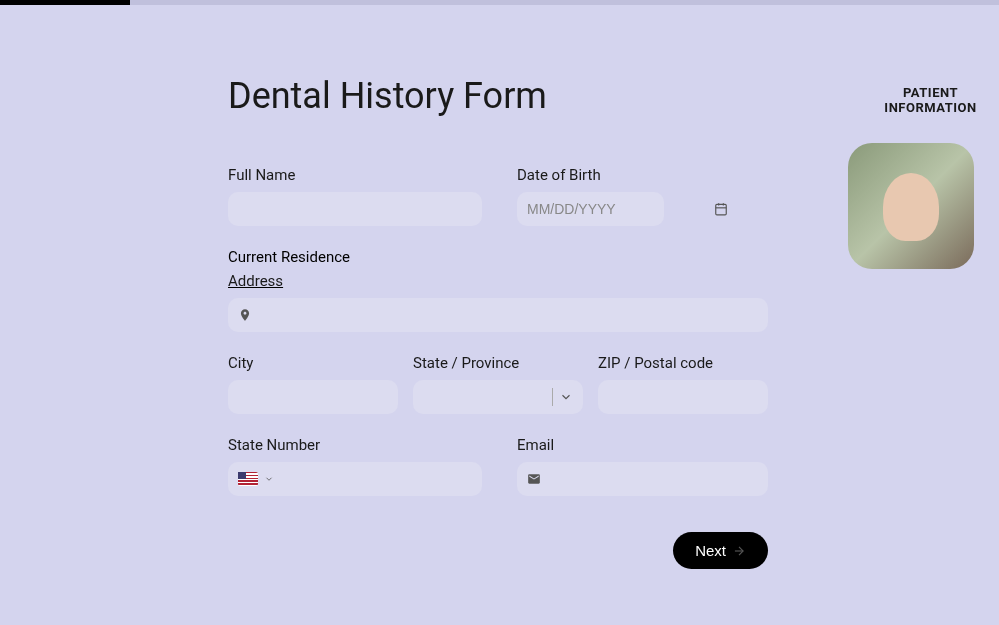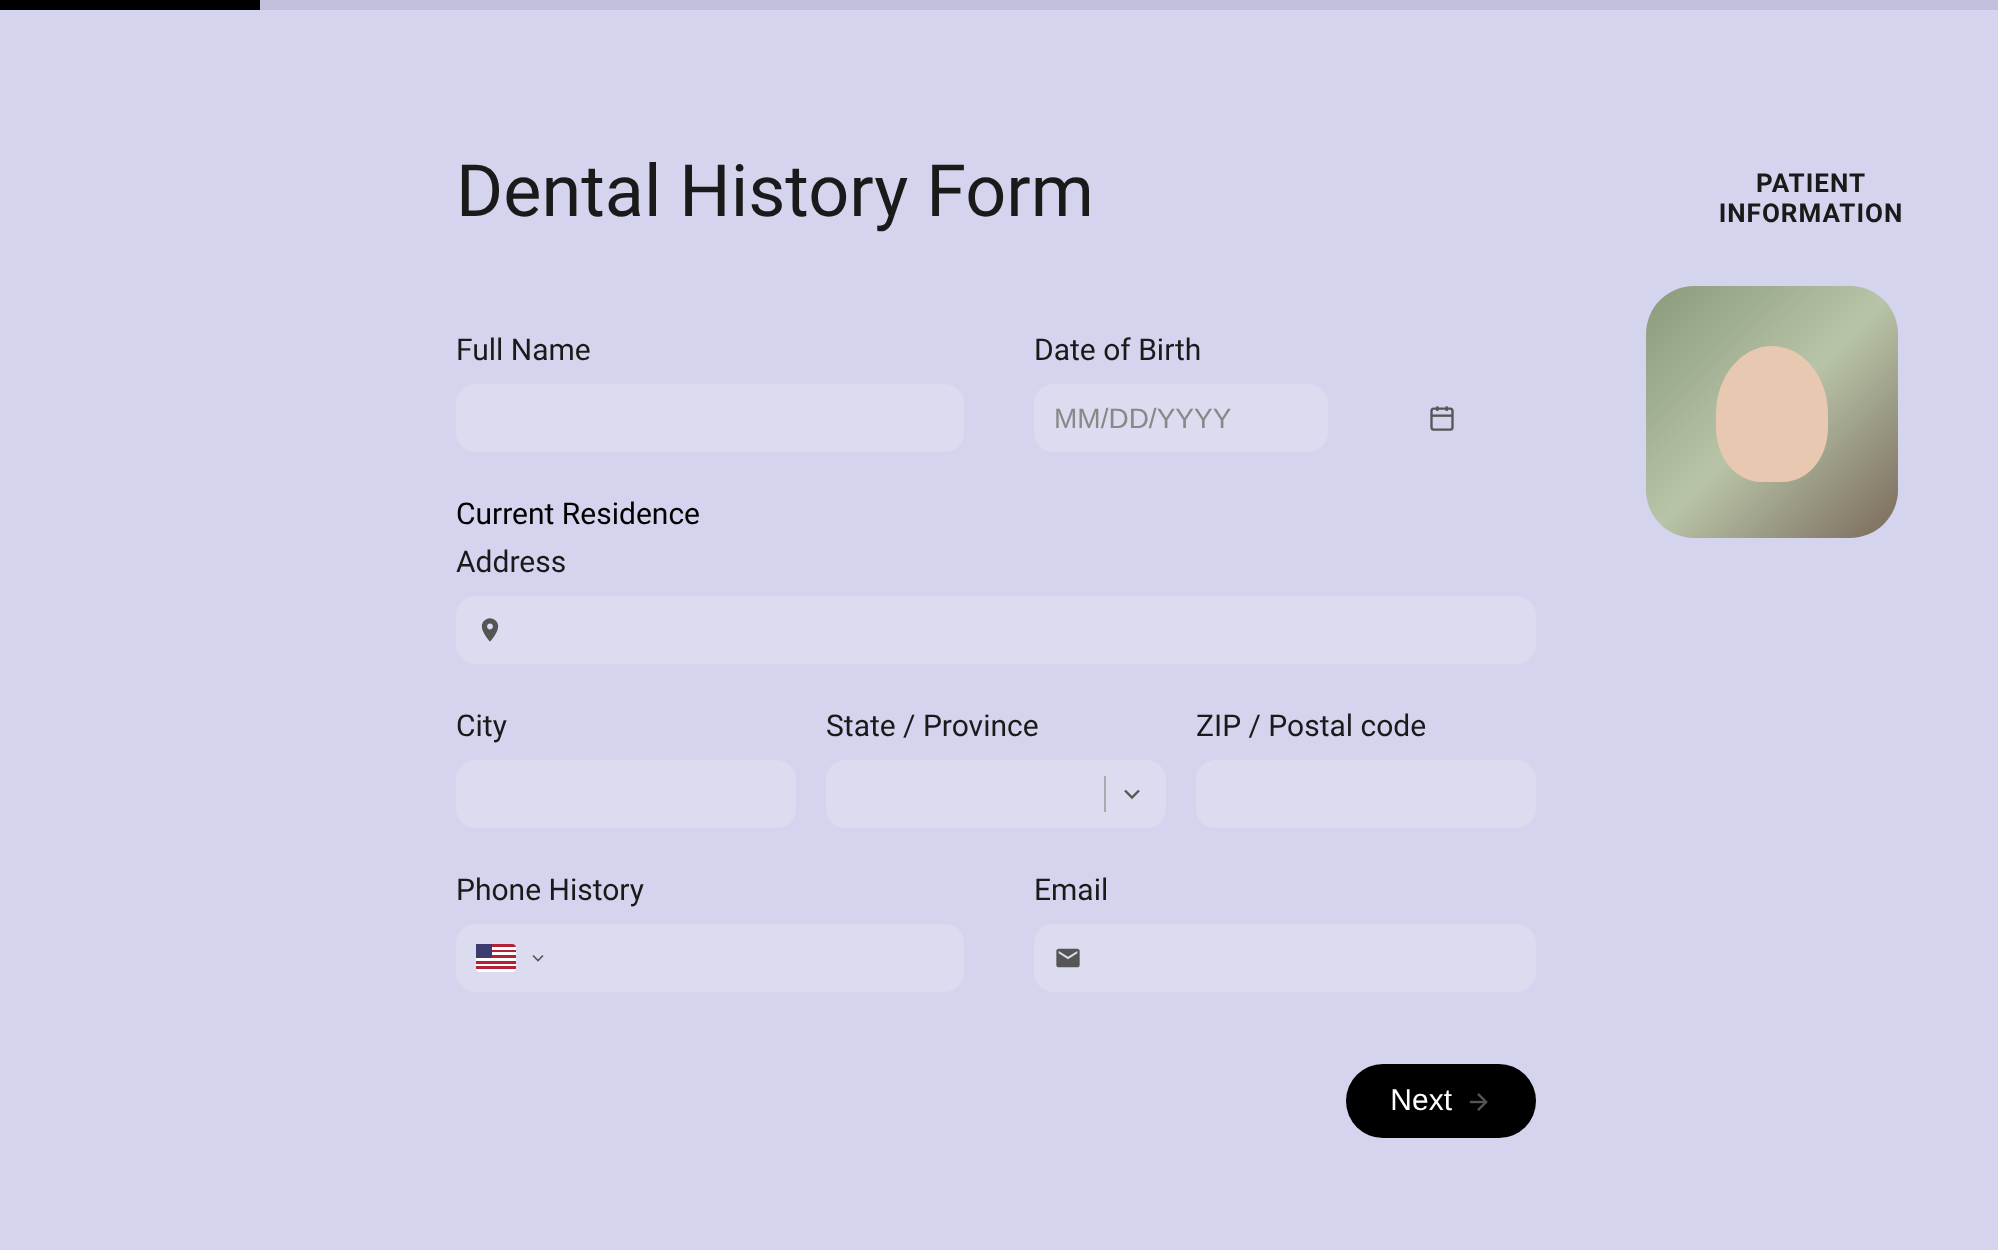--- a/index.html
+++ b/index.html
@@ -21,21 +21,21 @@
       position: relative;
     }
     .progress-fill {
       height: 100%;
       background: #000;
       width: 13%;
     }
     .container {
       display: flex;
       padding: 70px 100px 0 228px;
-      gap: 35px;
+      gap: 60px;
     }
     .left-col {
       flex: 1;
       max-width: 542px;
     }
     .right-col {
       flex-shrink: 0;
       width: 165px;
       padding-top: 10px;
     }
@@ -239,21 +239,21 @@
               <line x1="8" y1="2" x2="8" y2="6"></line>
               <line x1="3" y1="10" x2="21" y2="10"></line>
             </svg>
           </span>
         </div>
       </div>
     </div>
 
     <div class="section-heading">Current Residence</div>
 
-    <div class="form-group fg-full" style="margin-bottom: 22px;">
+    <div class="form-group fg-full" style="margin-bottom: 22px; text-decoration: underline;">
       <label>Address</label>
       <div class="input-group">
         <span class="icon">
           <svg width="14" height="14" viewBox="0 0 24 24" fill="currentColor">
             <path d="M12 2C8.13 2 5 5.13 5 9c0 5.25 7 13 7 13s7-7.75 7-13c0-3.87-3.13-7-7-7zm0 9.5c-1.38 0-2.5-1.12-2.5-2.5s1.12-2.5 2.5-2.5 2.5 1.12 2.5 2.5-1.12 2.5-2.5 2.5z"></path>
           </svg>
         </span>
         <input type="text" value="" style="">
       </div>
     </div>
@@ -275,21 +275,21 @@
         </div>
       </div>
       <div class="form-group fg-zip">
         <label>ZIP / Postal code</label>
         <input type="text" class="input-field" value="" style="">
       </div>
     </div>
 
     <div class="form-row">
       <div class="form-group fg-phone">
-        <label>Phone History</label>
+        <label>State Number</label>
         <div class="input-group">
           <span class="flag"></span>
           <span class="icon">
             <svg width="10" height="10" viewBox="0 0 24 24" fill="none" stroke="currentColor" stroke-width="2">
               <polyline points="6 9 12 15 18 9"></polyline>
             </svg>
           </span>
           <input type="text" value="" style="">
         </div>
       </div>

